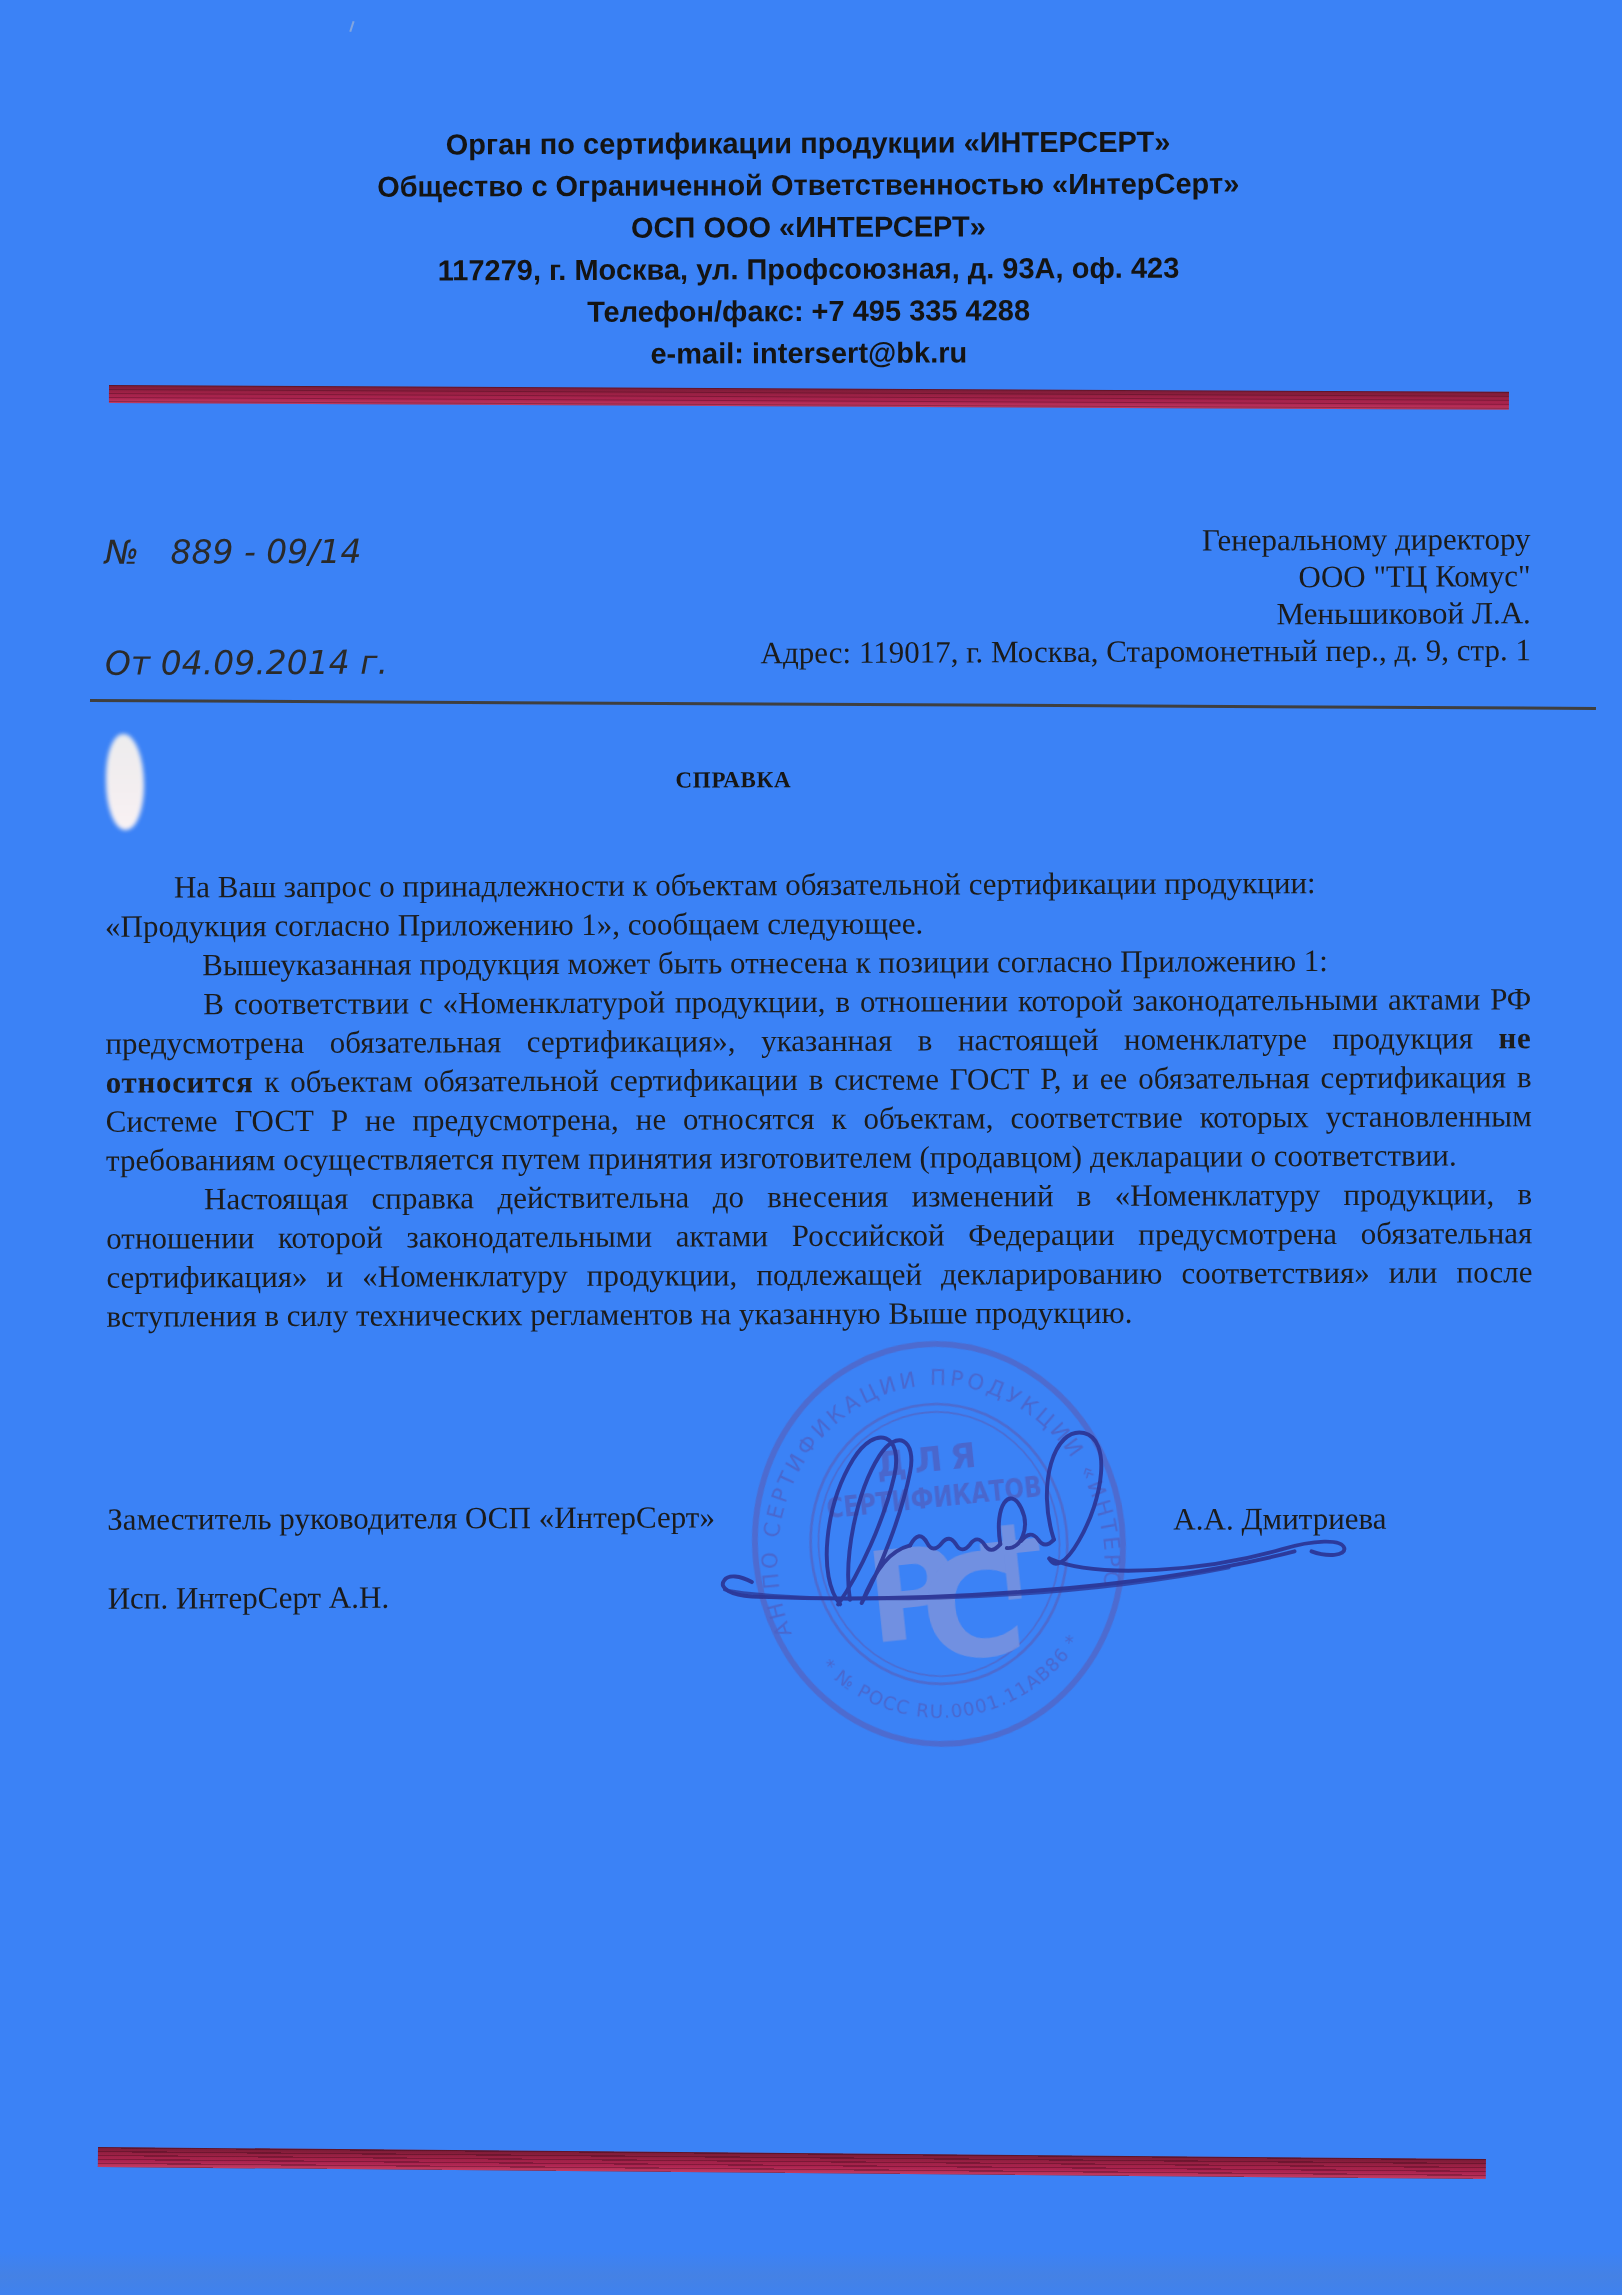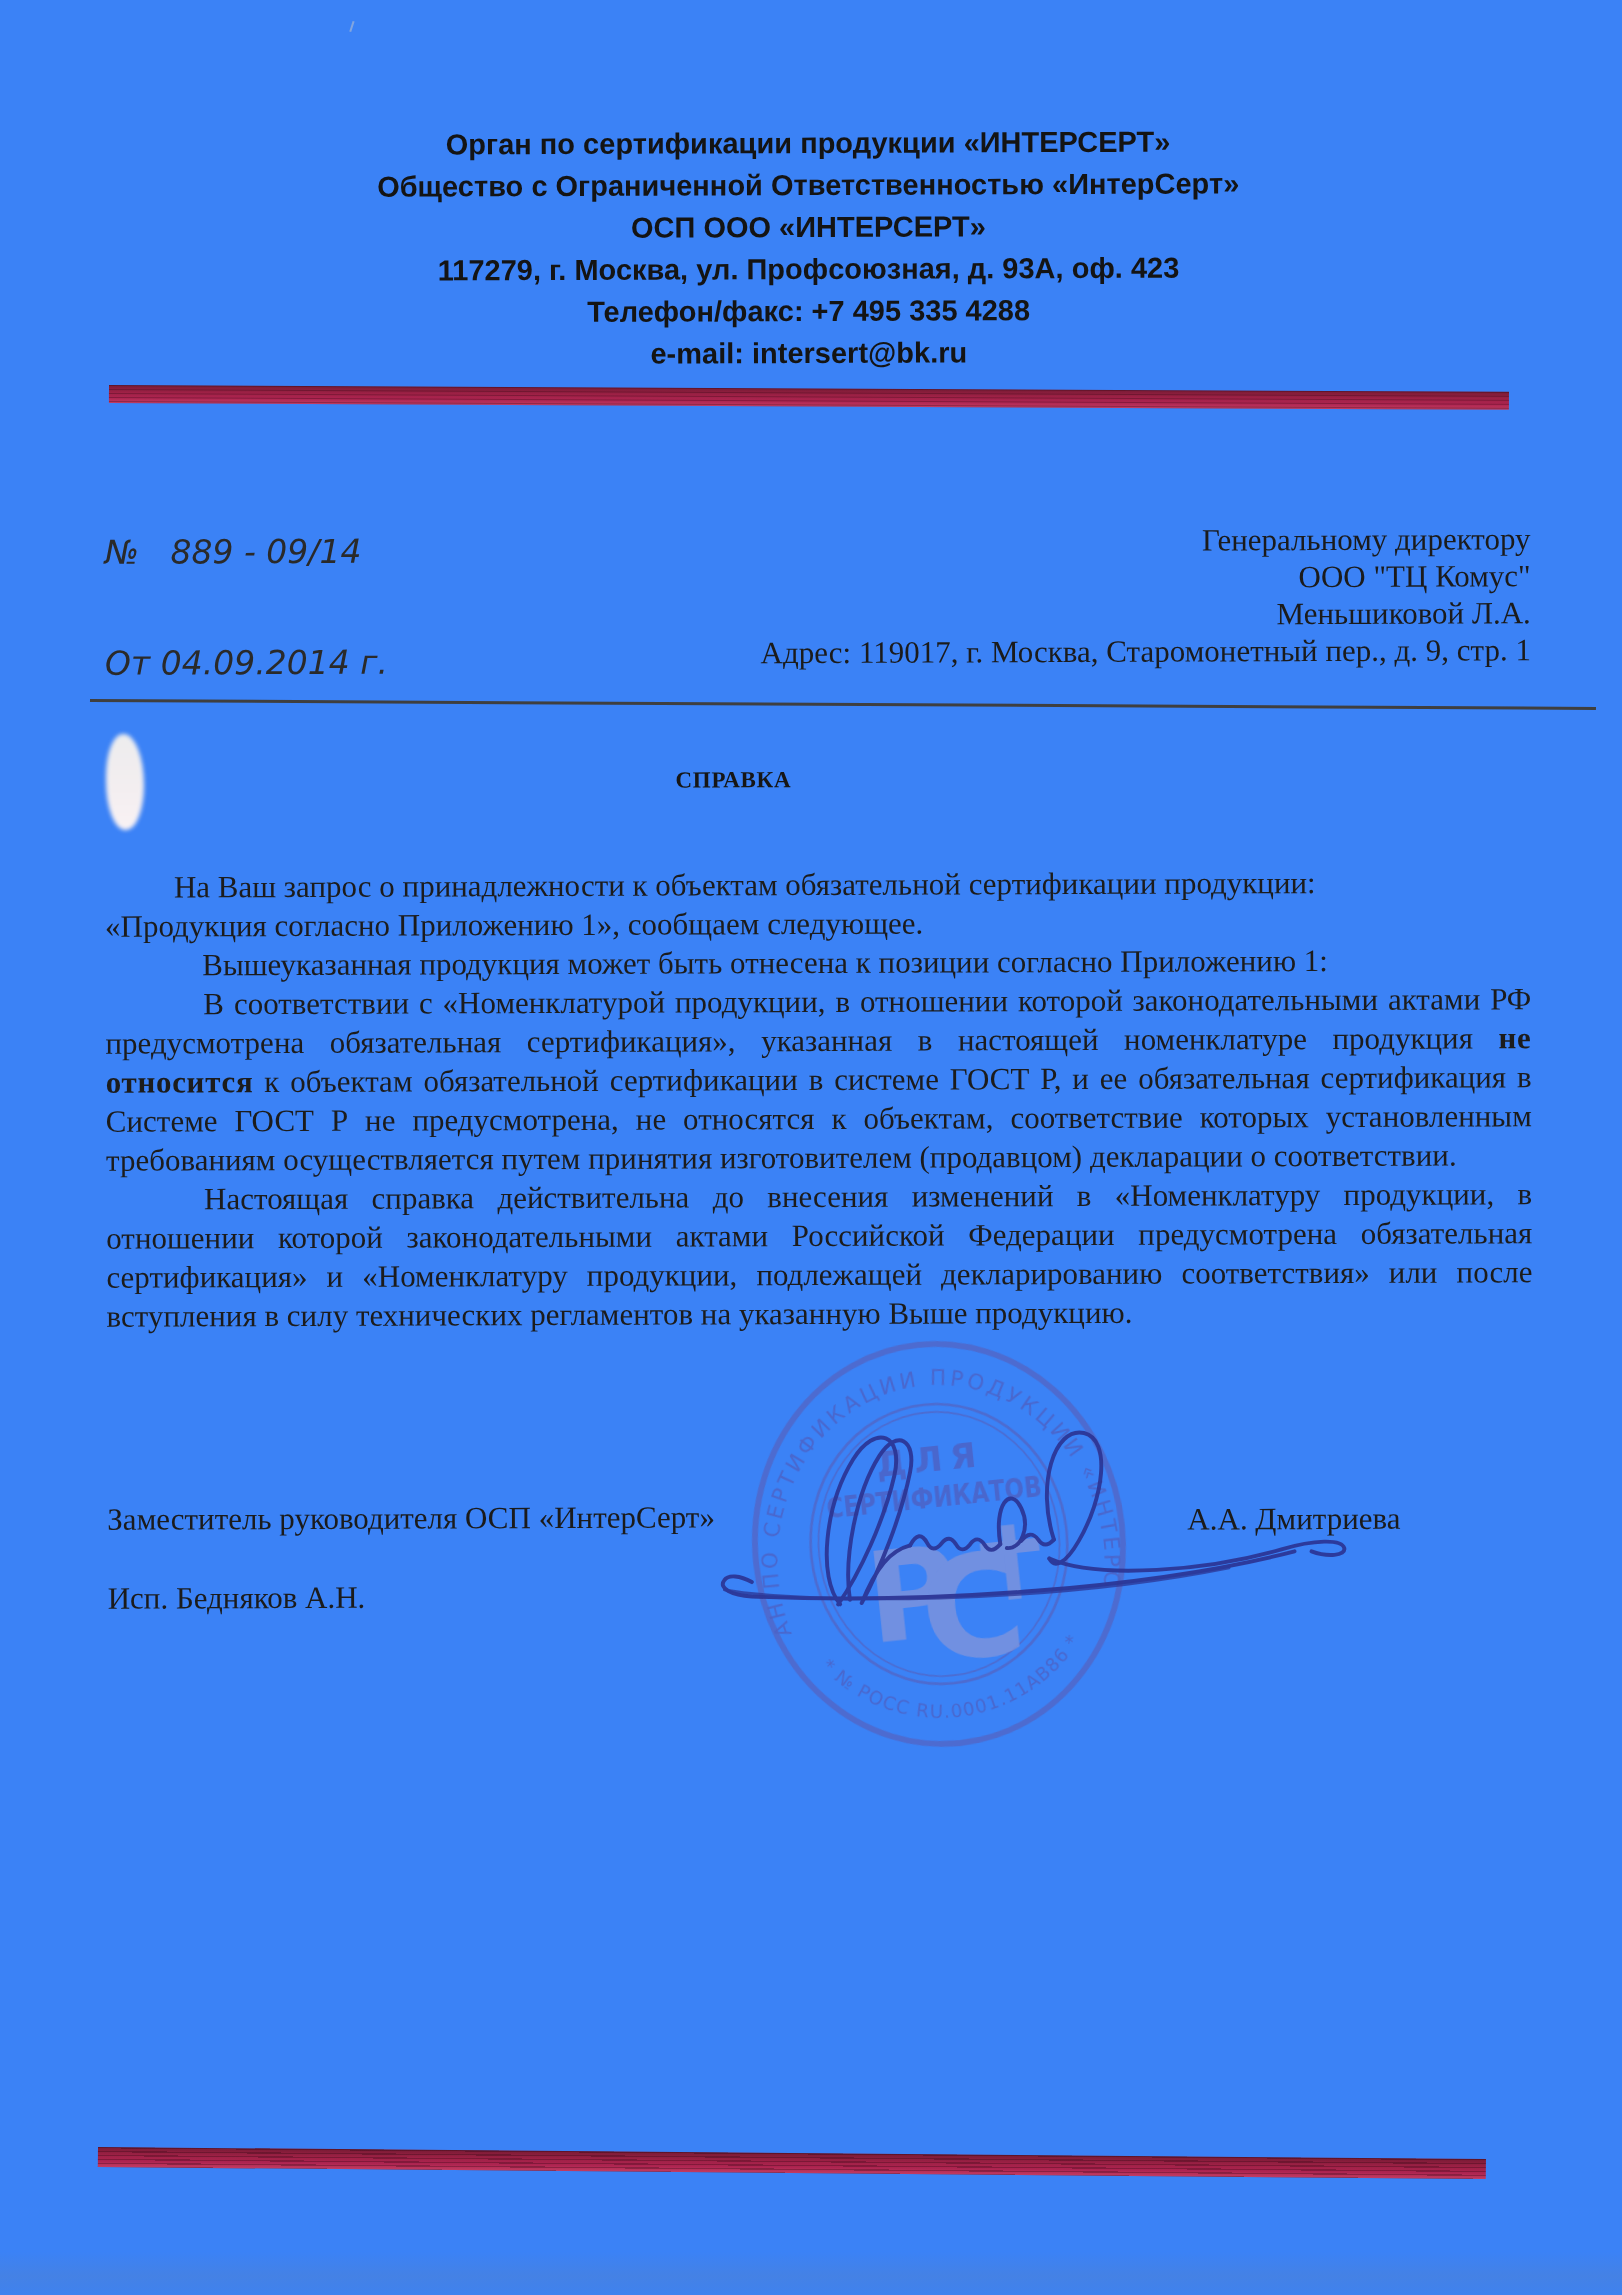--- a/index.html
+++ b/index.html
@@ -62,21 +62,21 @@
   }
   .body-text p{margin:0;}
   .p-just{text-align:justify;text-align-last:left;text-indent:98px;}
   .p1 span{display:block;}
   .p1 .l1{text-indent:69px;}
   .p2{text-indent:97px;}
   .p3 b{letter-spacing:0.7px;}
 
   .sign-row{position:absolute;left:105px;top:1499px;width:1426px;font-size:31px;color:#1b1b1b;}
   .sign-pos{position:absolute;left:0;top:0;white-space:nowrap;}
-  .sign-name{position:absolute;left:1066px;top:3.9px;white-space:nowrap;margin-left:14px;}
+  .sign-name{position:absolute;left:1066px;top:3.9px;white-space:nowrap;}
   .executor{position:absolute;left:105px;top:1578px;font-size:31px;color:#1b1b1b;white-space:nowrap;}
 
   
   .stamp{
     position:absolute;left:723px;top:1315px;width:432px;height:458px;
     transform:rotate(-6deg);
     filter:blur(0.5px);
     opacity:.88;
   }
   .signature{
@@ -141,21 +141,21 @@
       <p class="p2">Вышеуказанная продукция может быть отнесена к позиции согласно Приложению 1:</p>
       <p class="p-just p3"><span>В соответствии с «Номенклатурой продукции, в отношении  которой законодательными актами РФ предусмотрена обязательная сертификация», указанная в настоящей номенклатуре продукция </span><b>не относится</b><span> к объектам обязательной сертификации в системе ГОСТ Р, и ее обязательная сертификация в Системе ГОСТ Р не предусмотрена, не относятся к объектам, соответствие которых установленным требованиям осуществляется путем принятия изготовителем (продавцом) декларации о соответствии.</span></p>
       <p class="p-just p4">Настоящая справка действительна до внесения изменений в «Номенклатуру продукции, в отношении которой законодательными актами Российской Федерации предусмотрена обязательная сертификация» и «Номенклатуру продукции, подлежащей декларированию соответствия» или после вступления в силу технических регламентов на указанную Выше продукцию.</p>
     </div>
 
     <div class="sign-row">
       <span class="sign-pos">Заместитель руководителя ОСП «ИнтерСерт»</span>
       <span class="sign-name">А.А. Дмитриева</span>
     </div>
 
-    <div class="executor">Исп. Бедняков А.Н.</div>
+    <div class="executor">Исп. ИнтерСерт А.Н.</div>
 
   </div>
 
   <svg class="stamp" viewBox="-330 -350 660 700" xmlns="http://www.w3.org/2000/svg" xmlns:xlink="http://www.w3.org/1999/xlink">
     <defs>
       <path id="topArc" d="M -240 105 A 250 272 0 1 1 240 105"></path>
       <path id="botArc" d="M -207 158 A 256 262 0 0 0 207 158"></path>
     </defs>
     <g stroke="#5563c1" fill="none" opacity="0.82">
       <ellipse cx="0" cy="0" rx="281" ry="306" stroke-width="9"></ellipse>

